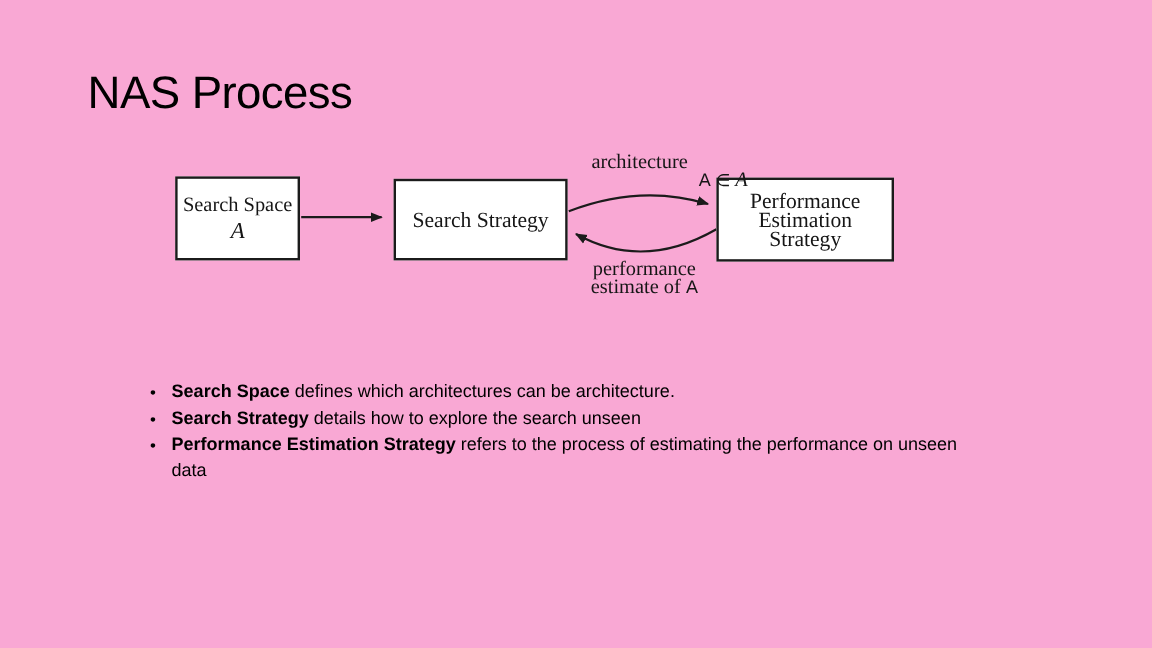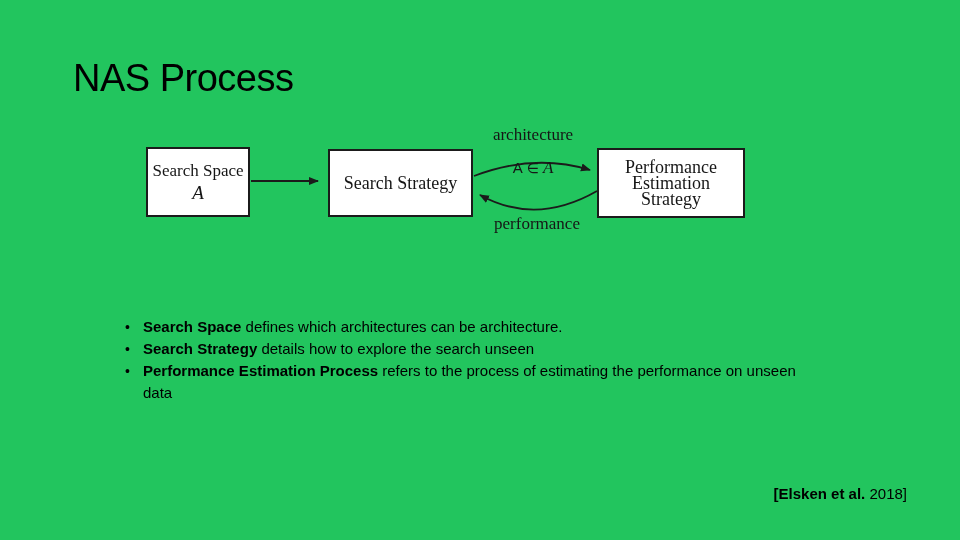--- a/index.html
+++ b/index.html
@@ -1,19 +1,19 @@
 <!DOCTYPE html>
 <html><head>
 <meta charset="utf-8">
 <style>
   html,body{margin:0;padding:0;background:#888;}
   .slide{
     position:relative;
     width:960px;height:540px;
-    background:#22c55e;
+    background:#f9a8d4;
     overflow:hidden;
     font-family:"Liberation Sans",sans-serif;
     color:#000;
   }
   
   .title{
     position:absolute;left:73px;top:57px;
     font-size:38px;font-weight:400;letter-spacing:-0.5px;
     color:#000;white-space:nowrap;
   }
@@ -32,21 +32,21 @@
   .box-search-space .symbol{font-size:19px;font-style:italic;margin-top:1px;}
   .box-search-strategy{left:328px;top:149px;width:145px;height:68px;font-size:18px;}
   .box-perf{left:597px;top:148px;width:148px;height:70px;font-size:18px;line-height:16px;}
   .diagram-label{
     position:absolute;text-align:center;
     font-family:"Liberation Serif","DejaVu Serif",serif;
     color:#161616;font-size:17px;line-height:15px;
   }
   .label-top{left:443px;top:127px;width:180px;}
   .label-bottom{left:447px;top:216px;width:180px;}
-  .math-line{font-size:16px;margin-top:18px;}
+  .math-line{font-size:16px;margin-top:0;text-align:right;}
   .sfA{font-family:"Liberation Sans","DejaVu Sans",sans-serif;font-size:15px;}
   .elem{font-family:"DejaVu Sans",sans-serif;font-size:14px;}
   .scrA{font-style:italic;font-size:17px;}
   
   .bullets{
     position:absolute;left:123px;top:316px;width:692px;
     font-size:15px;line-height:22px;color:#000;
   }
   .bullet{position:relative;padding-left:20px;}
   .bullet .marker{position:absolute;left:2px;top:0;font-size:14px;}
@@ -91,31 +91,29 @@
     <div>Strategy</div>
   </div>
 
   <div class="diagram-label label-top">
     <div>architecture</div>
     <div class="math-line"><span class="sfA">A</span> <span class="elem">∈</span> <span class="scrA">A</span></div>
   </div>
 
   <div class="diagram-label label-bottom">
     <div>performance</div>
+    <div><span>estimate of </span><span class="sfA">A</span></div>
   </div>
 
   <div class="bullets">
     <div class="bullet">
       <span class="marker">•</span><span class="lead">Search Space</span><span> defines which architectures can be architecture.</span>
     </div>
     <div class="bullet">
       <span class="marker">•</span><span class="lead">Search Strategy</span><span> details how to explore the search unseen</span>
     </div>
     <div class="bullet">
-      <span class="marker">•</span><span class="lead">Performance Estimation Process</span><span> refers to the process of estimating the performance on unseen data</span>
+      <span class="marker">•</span><span class="lead">Performance Estimation Strategy</span><span> refers to the process of estimating the performance on unseen data</span>
     </div>
   </div>
 
-  <div class="citation">
-    <span class="authors">[Elsken et al.</span><span> 2018]</span>
-  </div>
 
 </div>
 
 </body></html>

